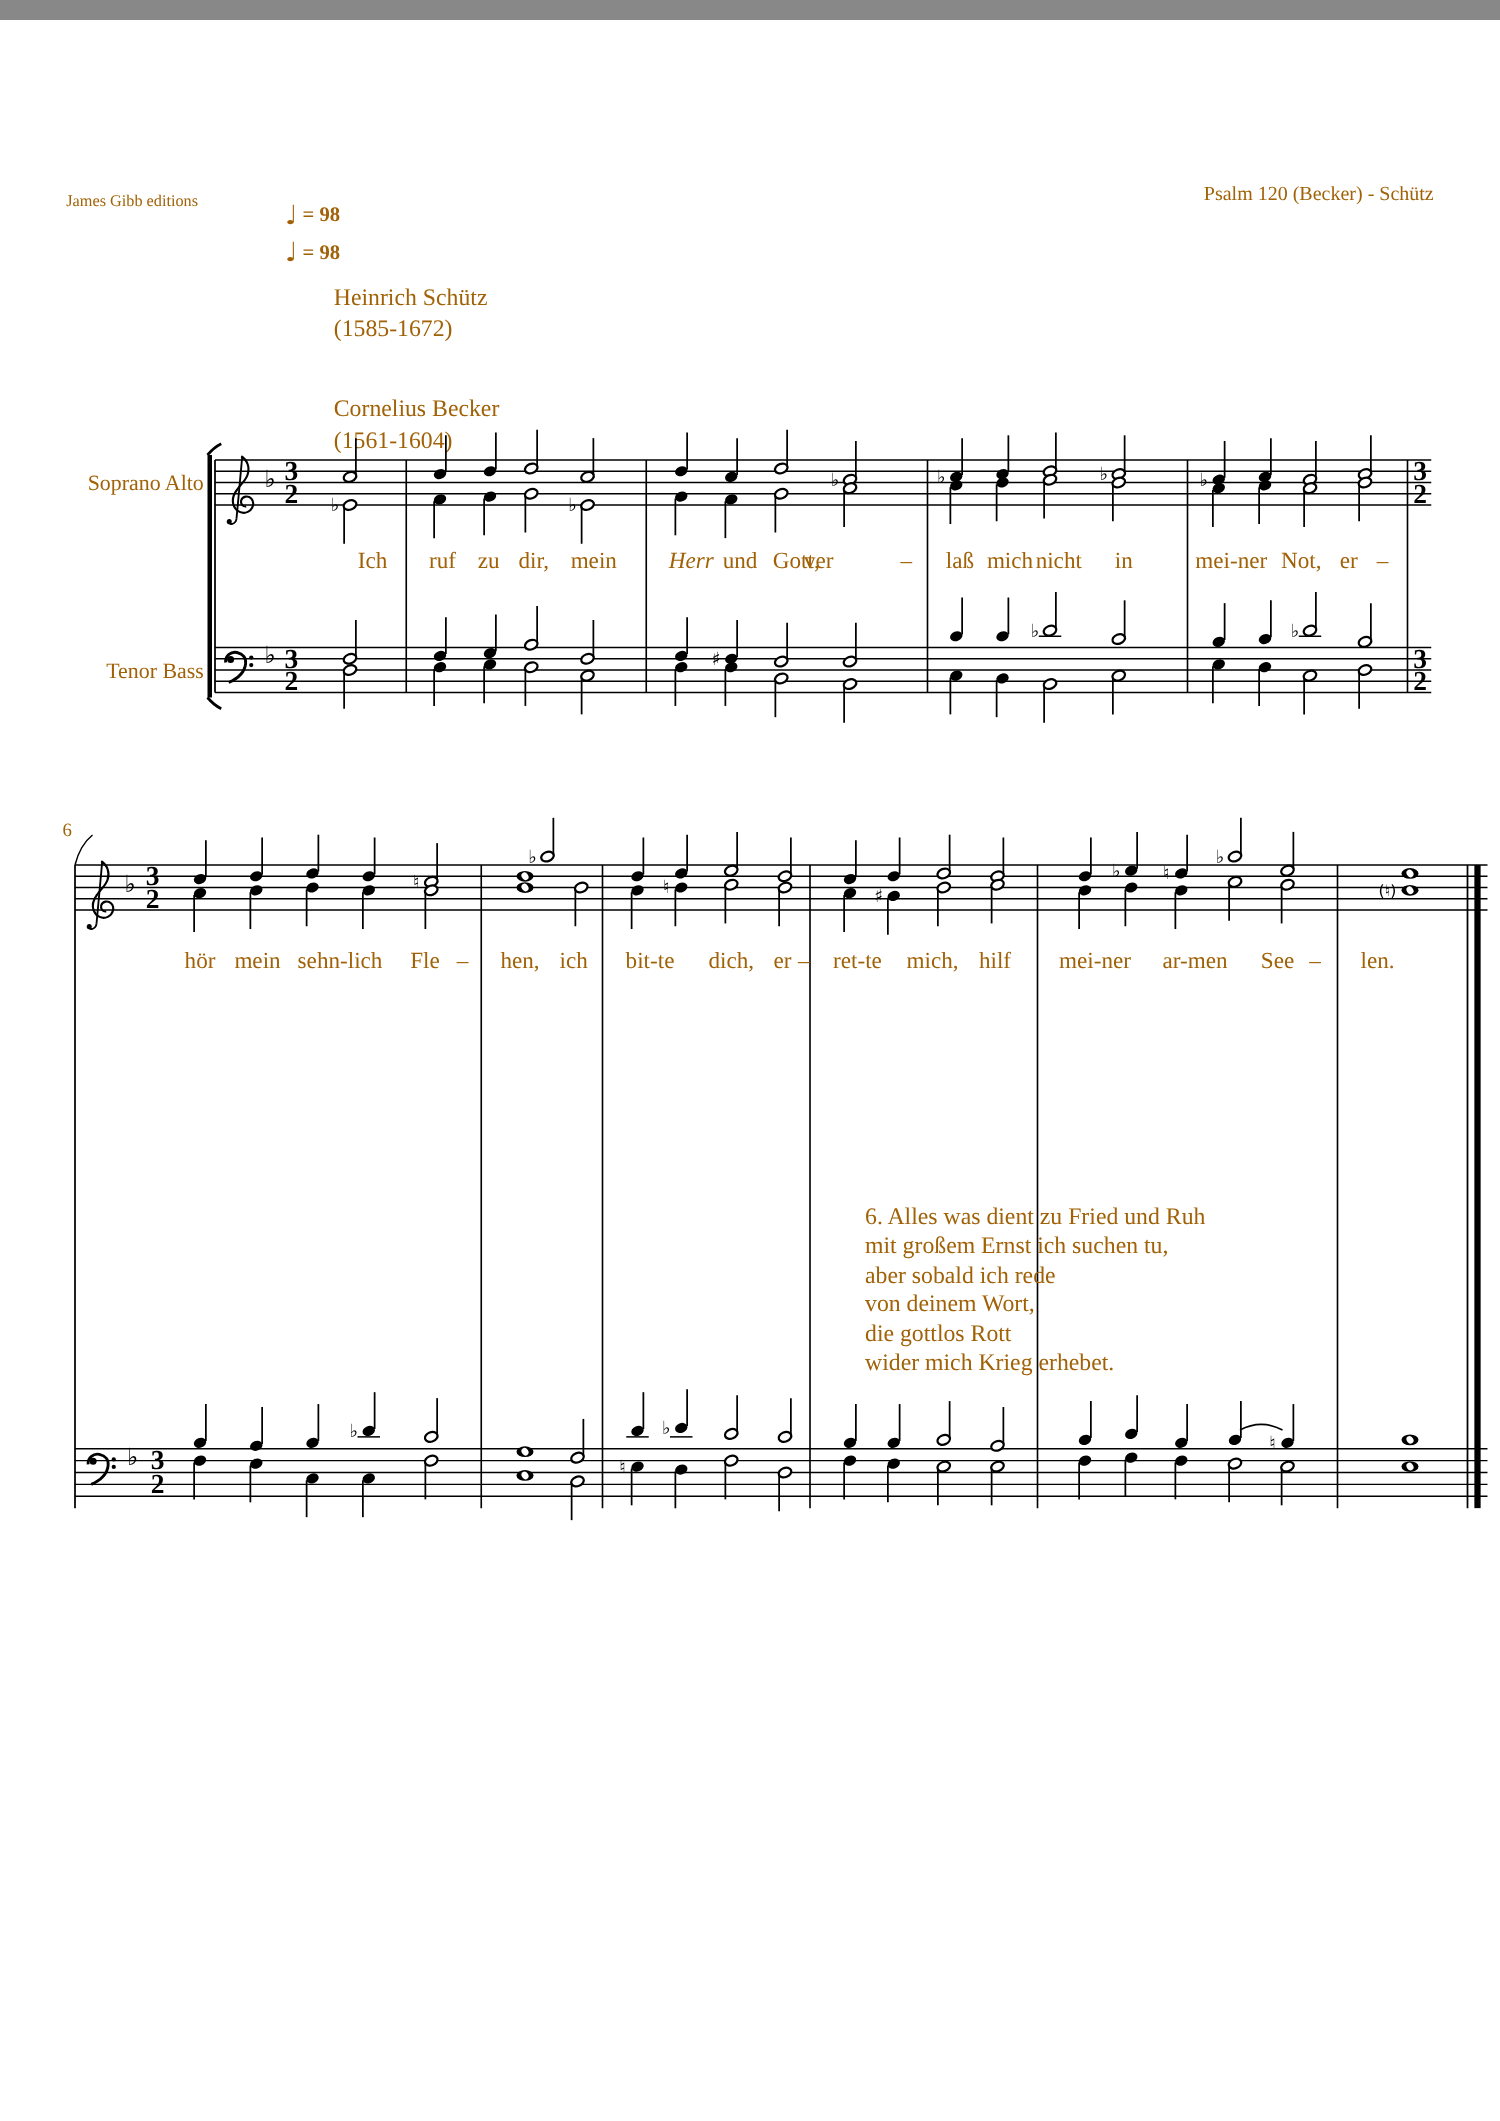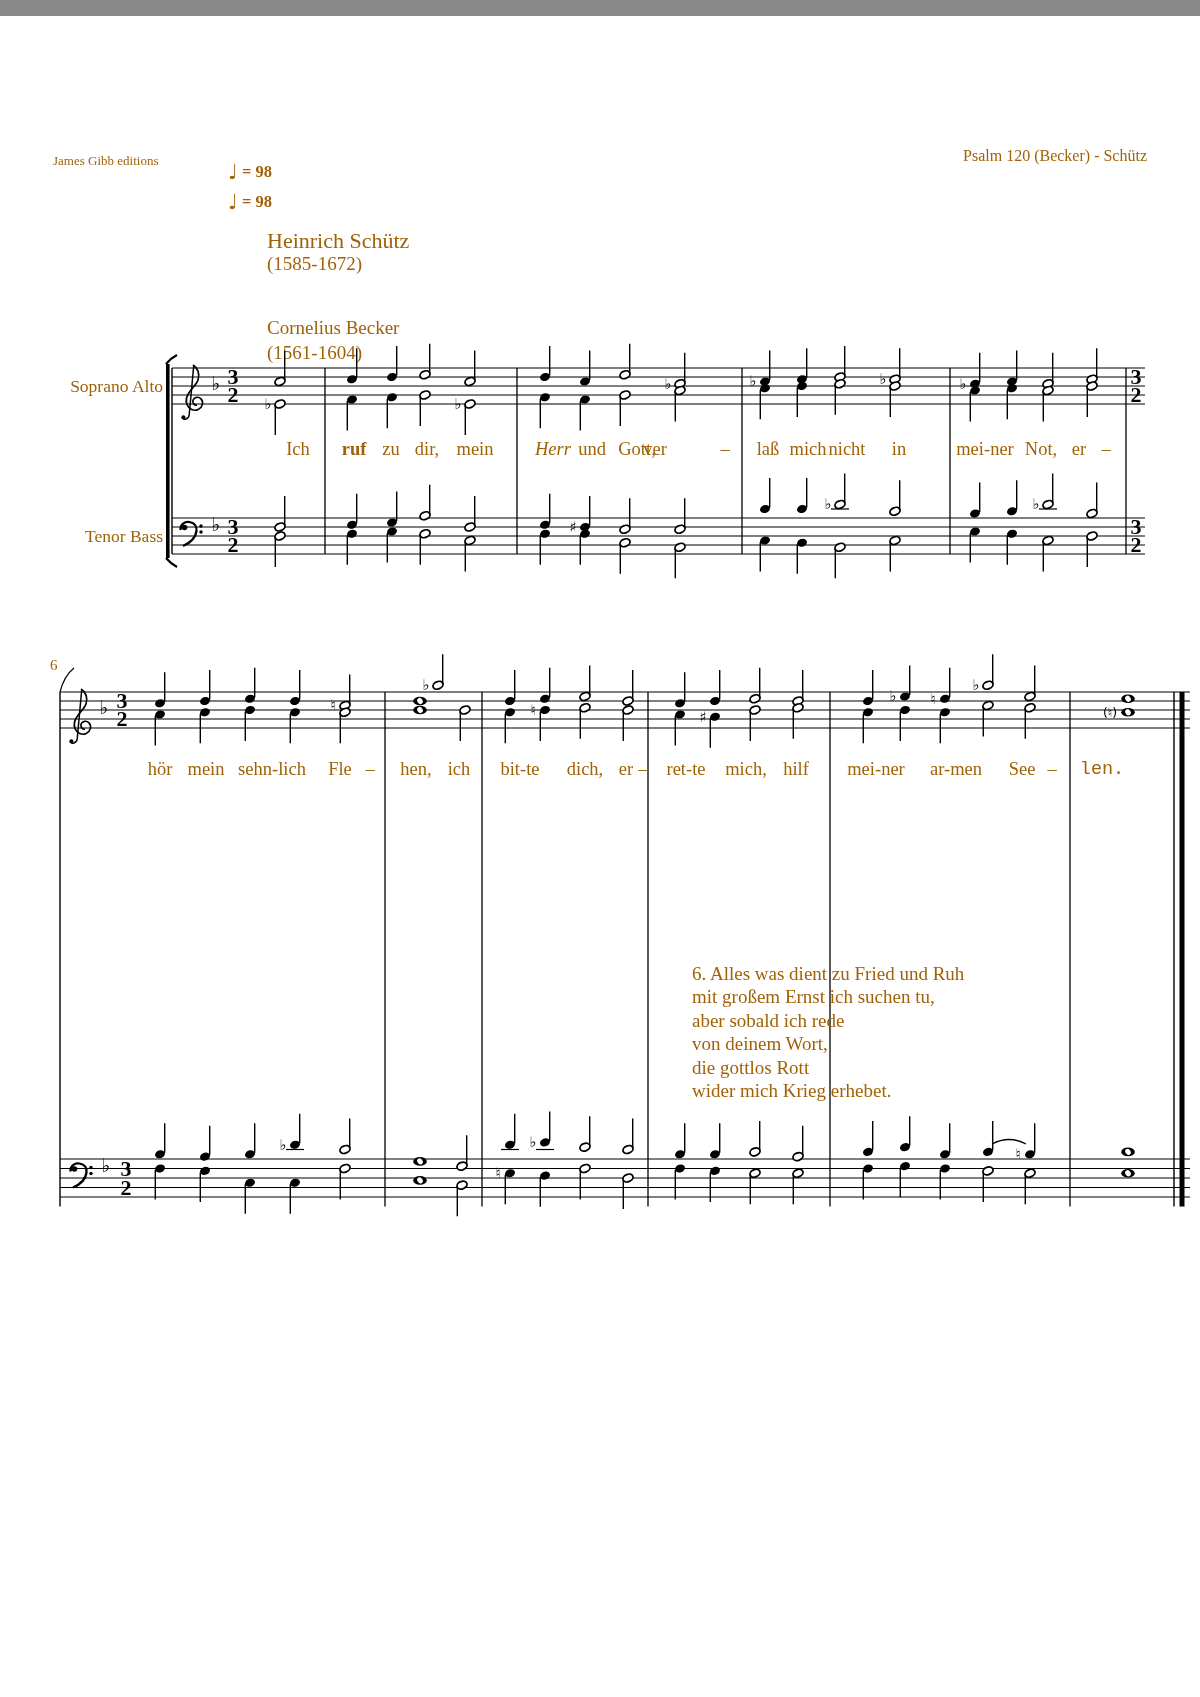--- a/index.html
+++ b/index.html
@@ -8,21 +8,21 @@
     font-family:"Liberation Serif","DejaVu Serif",serif; color:#a16207;
     margin:16px auto; overflow:hidden;
   }
   .abs{position:absolute; white-space:nowrap;}
   .edition{left:53px; top:137px; font-size:13px;}
   .running-title{top:131px; right:53px; font-size:16px;}
   .tempo{left:228px; font-weight:bold; font-size:16.5px;}
   .tempo .note-glyph{font-family:"DejaVu Sans",sans-serif; font-size:21px; font-weight:bold; vertical-align:-2px;}
   .tempo1{top:144px;}
   .tempo2{top:174px;}
-  .composer{left:267px; top:212px; font-size:22px;}
+  .composer{left:267px; top:212px; font-size:19px;}
   .composer-dates{left:267px; top:237px; font-size:19px;}
   .work-title{left:266px; top:256px; font-size:29px;}
   .lyricist{left:267px; top:301px; font-size:19px;}
   .lyricist-dates{left:267px; top:326px; font-size:19px;}
   .staff-label{font-size:17.5px; width:125px; text-align:right; left:38px;}
   .label-sa{top:360px;}
   .label-tb{top:510px;}
   .measure-number{left:50px; top:641px; font-size:15px;}
   .lyrics-row{position:absolute; left:0; width:1200px; height:22px; font-size:18.5px;}
   .lyrics-row span{position:absolute; transform:translateX(-50%); white-space:nowrap;}
@@ -499,21 +499,21 @@
           <line x1="1174" y1="676" x2="1174" y2="1190.5" stroke="#000" stroke-width="1.4"></line>
           <rect x="1179.5" y="676" width="5" height="514.5" fill="#000"></rect>
         </g>
         <path d="M 60,676 Q 64,660 74,652" fill="none" stroke="#000" stroke-width="1.2"></path>
         <path d="M 992,1128 Q 1009,1119 1026,1128" fill="none" stroke="#000" stroke-width="1.3"></path>
       </g>
     </svg>
 
   <div class="lyrics-row lyrics-1" id="lyrics-1">
       <span style="left: 298px;">Ich</span>
-      <span style="left: 354px; font-weight: bold;">ruf</span>
+      <span style="left: 354px;">ruf</span>
       <span style="left: 391px;">zu</span>
       <span style="left: 427px;">dir,</span>
       <span style="left: 475px;">mein</span>
       <span style="left: 553px; font-style: italic;">Herr</span>
       <span style="left: 592px;">und</span>
       <span style="left: 637px;">Gott,</span>
       <span style="left: 655px;">ver</span>
       <span style="left: 725px;">–</span>
       <span style="left: 768px;">laß</span>
       <span style="left: 808px;">mich</span>
@@ -536,21 +536,21 @@
       <span style="left: 585px;">dich,</span>
       <span style="left: 626px;">er</span>
       <span style="left: 643px;">–</span>
       <span style="left: 686px;">ret-te</span>
       <span style="left: 746px;">mich,</span>
       <span style="left: 796px;">hilf</span>
       <span style="left: 876px;">mei-ner</span>
       <span style="left: 956px;">ar-men</span>
       <span style="left: 1022px;">See</span>
       <span style="left: 1052px;">–</span>
-      <span style="left: 1102px; font-family: Liberation Mono, monospace;">len.</span>
+      <span style="left: 1102px;">len.</span>
     </div>
 
   <div class="verse verse-6" id="verse-6">
       <div>6. Alles was dient zu Fried und Ruh</div>
       <div>mit großem Ernst ich suchen tu,</div>
       <div>aber sobald ich rede</div>
       <div>von deinem Wort,</div>
       <div>die gottlos Rott</div>
       <div>wider mich Krieg erhebet.</div>
     </div>

